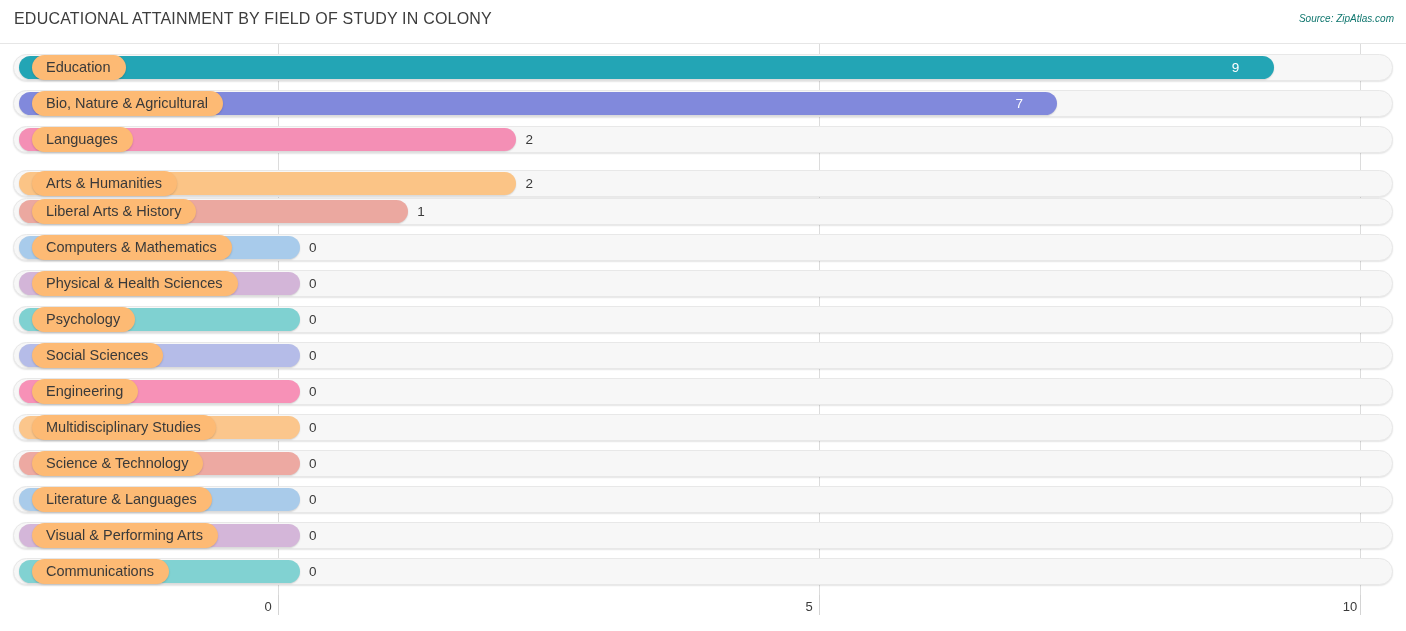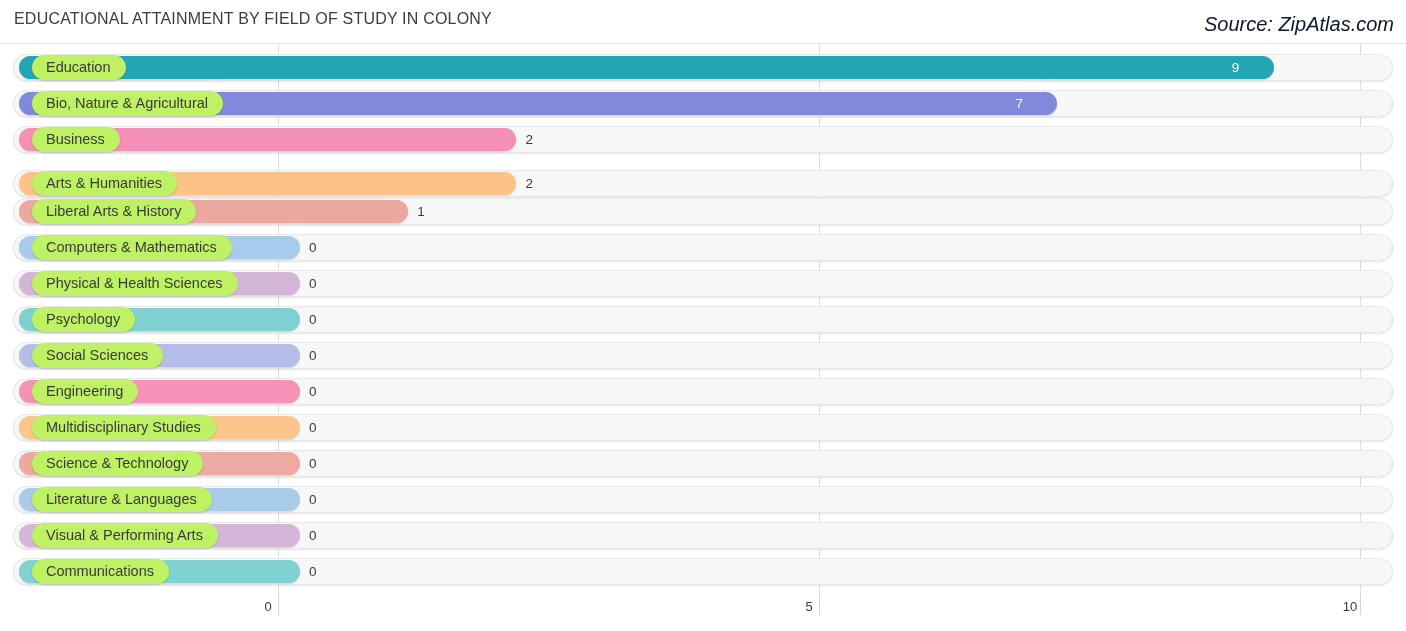--- a/index.html
+++ b/index.html
@@ -32,23 +32,23 @@
     top: 10px;
     font-size: 16px;
     letter-spacing: 0.2px;
     color: #3d3d3d;
     white-space: nowrap;
   }
   .chart-source {
     position: absolute;
     right: 12px;
     top: 13px;
-    font-size: 20px;
+    font-size: 10px;
     font-style: italic;
-    color: #0f172a;
+    color: #0f766e;
     white-space: nowrap;
   }
   .header-rule {
     position: absolute;
     left: 0;
     top: 43px;
     width: 1406px;
     height: 1px;
     background: #e6e6e6;
   }
@@ -104,21 +104,21 @@
     top: 5px;
     height: 23px;
     border-radius: 12px;
     box-shadow: 0 1px 1.5px rgba(0,0,0,0.14);
   }
   .bar-label-pill {
     position: absolute;
     left: 32px;
     top: 4px;
     height: 25px;
-    background: #bef264;
+    background: #fdba74;
     border-radius: 13px;
     padding: 0 15px 0 14px;
     display: flex;
     align-items: center;
     box-sizing: border-box;
     box-shadow: 0 1px 2px rgba(0,0,0,0.16);
   }
   .bar-label-text {
     font-size: 14.5px;
     color: #3a3a3a;
@@ -200,21 +200,21 @@
           <div class="bar" style="width: 1038.4px; background: rgb(129, 137, 220);"></div>
           <div class="bar-label-pill">
             <span class="bar-label-text">Bio, Nature &amp; Agricultural</span>
           </div>
           <div class="bar-value-inside" style="left: 1015.4px;">7</div>
         </div>
         <div class="row" style="top: 79px;">
           <div class="track"></div>
           <div class="bar" style="width: 497.4px; background: rgb(244, 143, 181);"></div>
           <div class="bar-label-pill">
-            <span class="bar-label-text">Business</span>
+            <span class="bar-label-text">Languages</span>
           </div>
           <div class="bar-value-outside" style="left: 525.4px;">2</div>
         </div>
         <div class="row" style="top: 123px;">
           <div class="track"></div>
           <div class="bar" style="width: 497.4px; background: rgb(251, 196, 134);"></div>
           <div class="bar-label-pill">
             <span class="bar-label-text">Arts &amp; Humanities</span>
           </div>
           <div class="bar-value-outside" style="left: 525.4px;">2</div>

